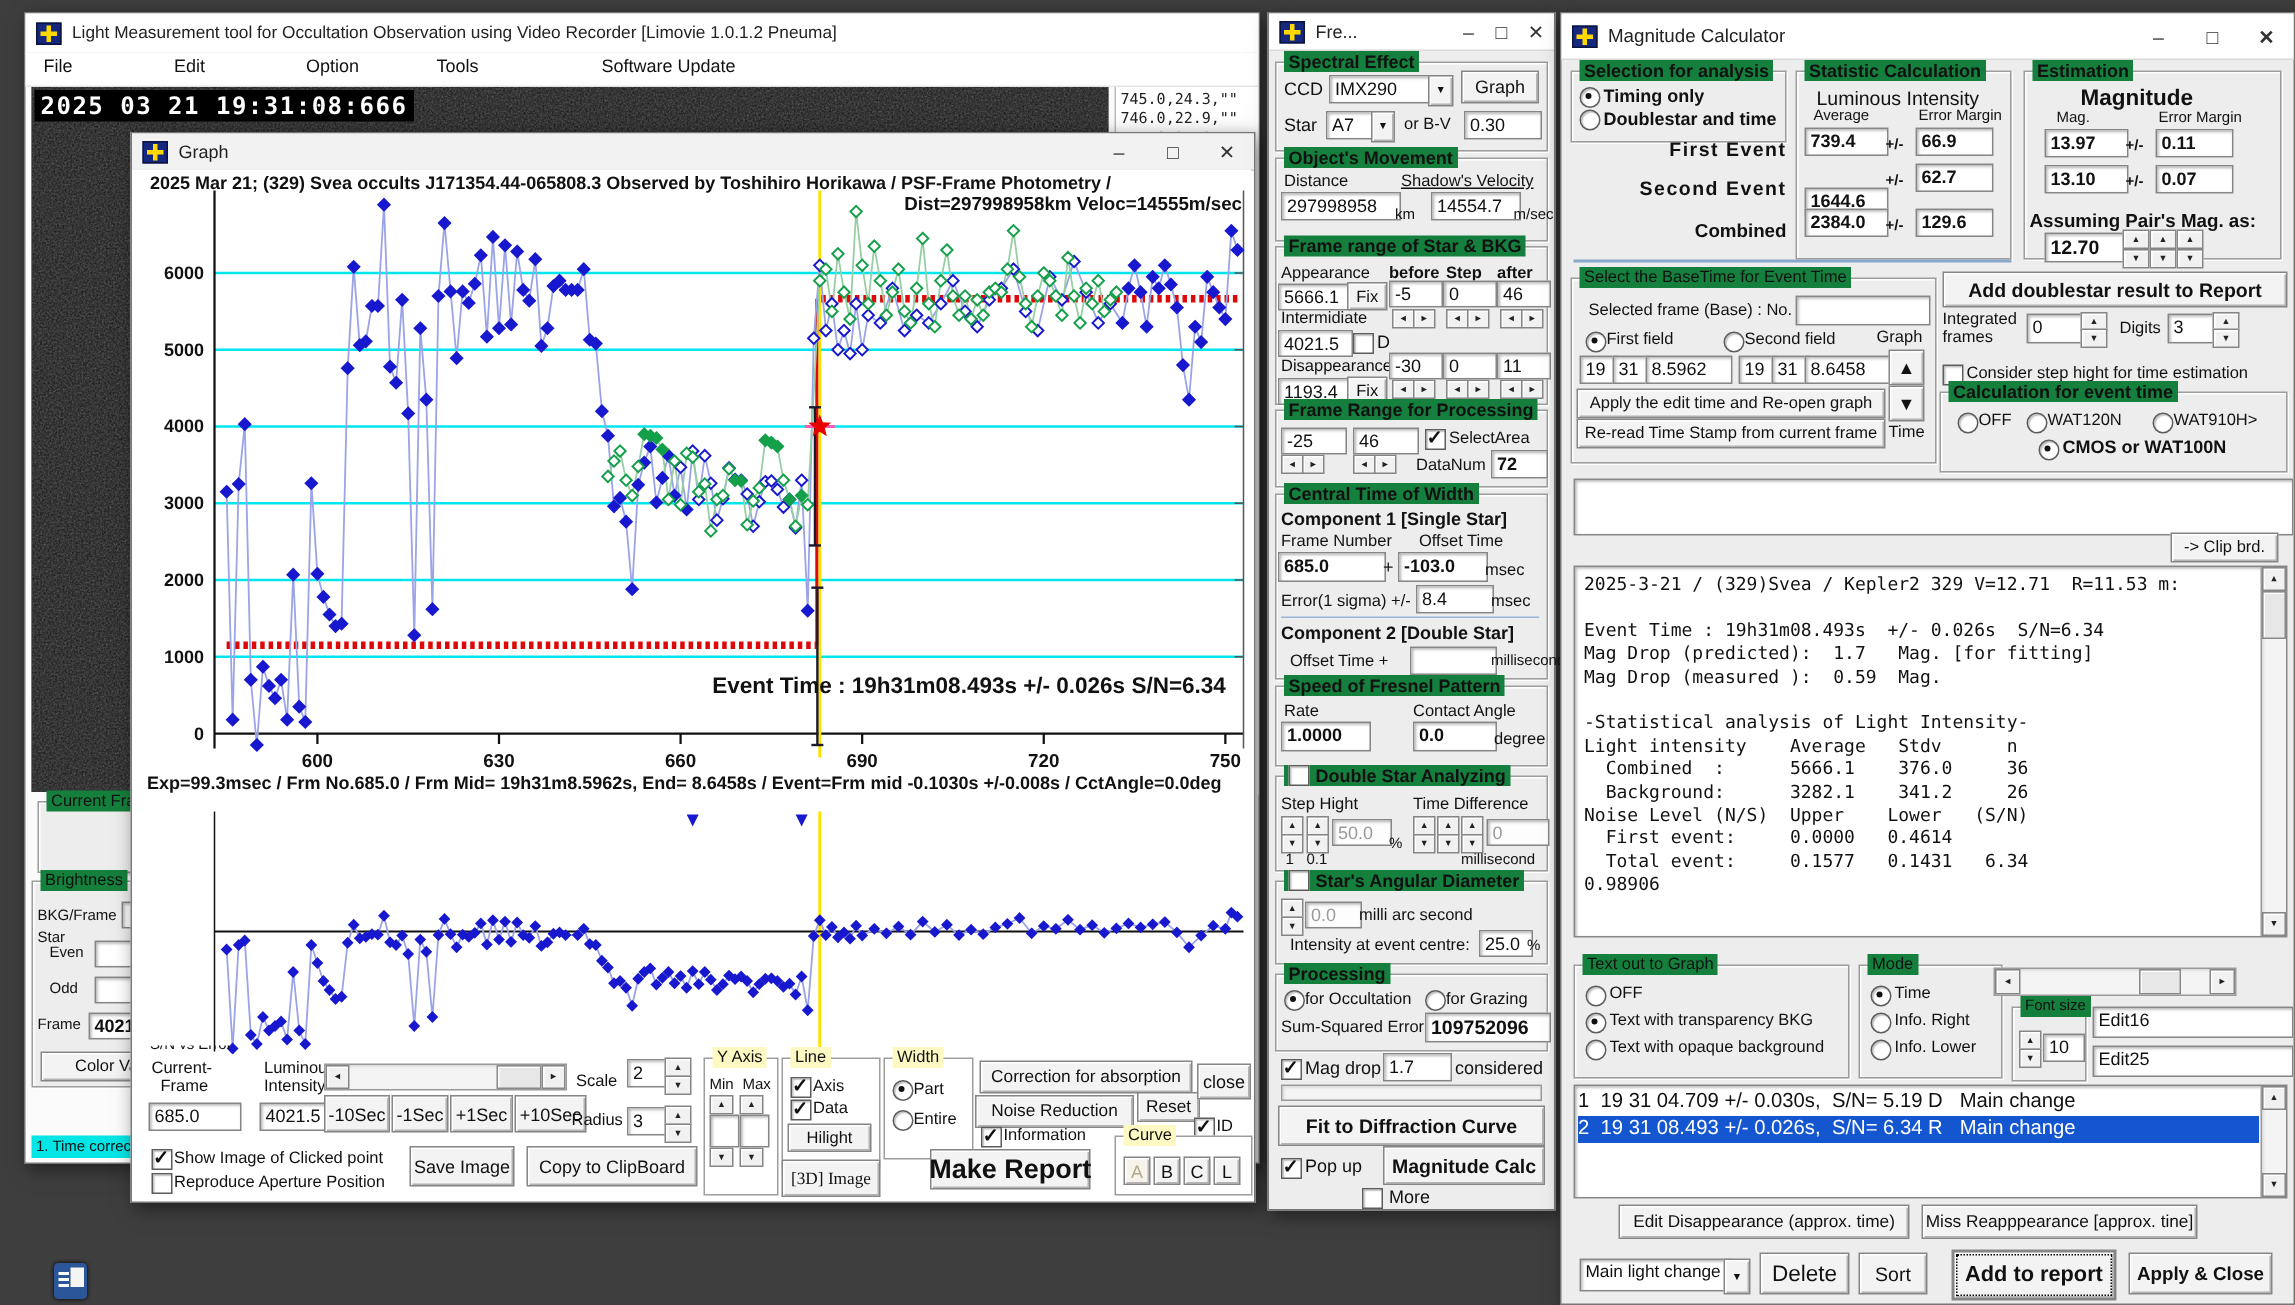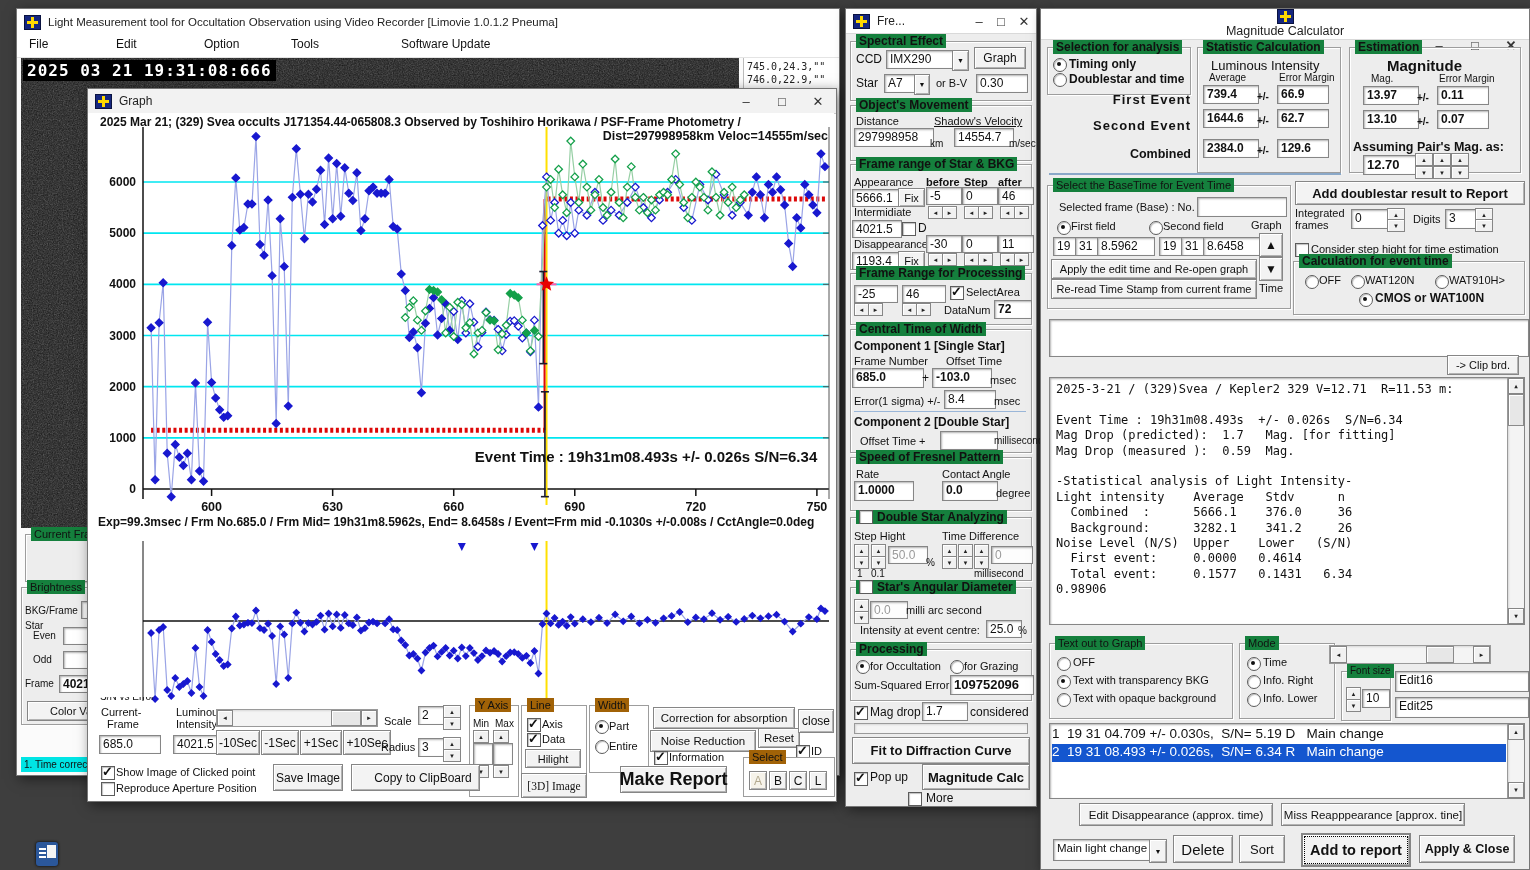--- a/index.html
+++ b/index.html
@@ -8,21 +8,21 @@
   .win{position:absolute;background:#ededed;border:1px solid #767676;box-shadow:3px 3px 12px rgba(0,0,0,.5);}
   .tbar{position:absolute;left:0;top:0;right:0;background:#ffffff;border-bottom:1px solid #d9d9d9;display:flex;align-items:center;font-size:12px;color:#222;}
   .tbtns{margin-left:auto;display:flex;height:100%;}
   .tbtn{width:36px;display:flex;align-items:center;justify-content:center;color:#333;font-size:13px;}
   .appico{width:15px;height:13px;margin:0 7px;background:#16277e;border:1px solid #0a1240;position:relative;flex:none;}
   .appico::before{content:"";position:absolute;left:2px;top:5px;right:2px;height:3px;background:#ffd900;}
   .appico::after{content:"";position:absolute;top:1px;bottom:1px;left:6px;width:3px;background:#ffd900;}
   .grp{position:absolute;border:1px solid #9d9d9d;box-shadow:inset 1px 1px 0 #fff,1px 1px 0 #fff;}
   .leg{position:absolute;top:-8px;left:5px;background:#15803d;padding:0 3px;font-weight:bold;font-size:12px;white-space:nowrap;line-height:14px;}
   .leg.n{font-weight:normal;font-size:11px;}
-  .leg.w{background:#a16207;}
+  .leg.w{background:#fef9c3;}
   .fld{position:absolute;background:#fff;border:1px solid #868686;box-shadow:inset 1px 1px 2px rgba(0,0,0,.3);font-size:12px;padding:1px 3px;white-space:nowrap;overflow:hidden;line-height:1.25;}
   .fld.b{font-weight:bold;}
   .fld.gy{color:#9a9a9a;background:#fdfdfd;}
   .btn{position:absolute;background:#f3f3f3;border:1px solid #868686;box-shadow:inset 1px 1px 0 #fff,inset -1px -1px 0 #b3b3b3;display:flex;align-items:center;justify-content:center;font-size:12px;white-space:nowrap;cursor:default;}
   .btn.b{font-weight:bold;}
   .lbl{position:absolute;font-size:12px;white-space:nowrap;line-height:1.15;}
   .lbl.b{font-weight:bold;}
   .lbl.s{font-size:10px;}
   .lbl.m{font-size:11px;}
   .cb{position:absolute;width:12px;height:12px;background:#fff;border:1px solid #5c5c5c;box-shadow:inset 1px 1px 1px rgba(0,0,0,.25);}
@@ -603,34 +603,34 @@
     <div class="btn" style="left:565px;top:618px;width:140px;height:20px;font-size:11.5px;">Correction for absorption</div>
     <div class="btn" style="left:562px;top:641px;width:104px;height:20px;font-size:11.5px;">Noise Reduction</div>
     <div class="btn" style="left:670px;top:639px;width:40px;height:18px;font-size:11.5px;">Reset</div>
     <span class="cb on" style="left:566px;top:662px;"></span>
     <span class="lbl m" style="left:581px;top:662px;">Information</span>
     <div class="btn" style="left:710px;top:620px;width:34px;height:22px;">close</div>
     <span class="cb on" style="left:708px;top:656px;"></span>
     <span class="lbl m" style="left:723px;top:656px;">ID</span>
 
     <div class="grp" style="left:655px;top:668px;width:90px;height:38px;background:#fff;">
-      <span class="leg n w">Select</span>
+      <span class="leg n w">Curve</span>
     </div>
     <div class="btn" style="left:661px;top:682px;width:16px;height:17px;color:#b3a98e;background:#f6f3ea;">A</div>
     <div class="btn" style="left:681px;top:682px;width:16px;height:17px;">B</div>
     <div class="btn" style="left:701px;top:682px;width:16px;height:17px;">C</div>
     <div class="btn" style="left:721px;top:682px;width:16px;height:17px;">L</div>
     <div class="btn b" style="left:532px;top:677px;width:105px;height:25px;font-size:18px;">Make Report</div>
 
     <span class="cb on" style="left:13px;top:677px;"></span>
     <span class="lbl m" style="left:28px;top:677px;">Show Image of Clicked point</span>
     <span class="cb" style="left:13px;top:693px;"></span>
     <span class="lbl m" style="left:28px;top:693px;">Reproduce Aperture Position</span>
     <div class="btn" style="left:185px;top:675px;width:68px;height:25px;">Save Image</div>
-    <div class="btn" style="left:263px;top:675px;width:112px;height:25px;padding-left:15px;">Copy to ClipBoard</div>
+    <div class="btn" style="left:263px;top:675px;width:112px;height:25px;">Copy to ClipBoard</div>
   </div>
 
   <div class="win" style="left:845px;top:8px;width:190px;height:797px;">
     <div class="tbar" style="height:24px;">
       <span class="appico"></span>
       <span>Fre...</span>
       <span class="tbtns">
         <span class="tbtn" style="width:22px;">–</span>
         <span class="tbtn" style="width:22px;">□</span>
         <span class="tbtn" style="width:24px;">✕</span>
@@ -793,21 +793,21 @@
     <div class="scrl" style="left:8px;top:714px;width:172px;height:9px;"></div>
     <div class="btn b" style="left:6px;top:728px;width:176px;height:25px;font-size:13px;">Fit to Diffraction Curve</div>
     <span class="cb on" style="left:8px;top:763px;"></span>
     <span class="lbl" style="left:24px;top:762px;">Pop up</span>
     <div class="btn b" style="left:76px;top:755px;width:106px;height:24px;font-size:13px;">Magnitude Calc</div>
     <span class="cb" style="left:62px;top:783px;"></span>
     <span class="lbl" style="left:80px;top:783px;">More</span>
   </div>
 
   <div class="win" style="left:1040px;top:8px;width:488px;height:860px;">
-    <div class="tbar" style="height:30px;flex-direction:column;">
+    <div class="tbar" style="height:30px;">
       <span class="appico"></span>
       <span style="font-size:12.5px;">Magnitude Calculator</span>
       <span class="tbtns">
         <span class="tbtn">–</span>
         <span class="tbtn">□</span>
         <span class="tbtn" style="font-weight:bold;">✕</span>
       </span>
     </div>
 
     <div class="grp" style="left:6px;top:38px;width:142px;height:46px;">
@@ -823,21 +823,21 @@
 
     <div class="grp" style="left:156px;top:38px;width:142px;height:124px;">
       <span class="leg">Statistic Calculation</span>
     </div>
     <span class="lbl" style="left:170px;top:50px;font-size:13px;">Luminous Intensity</span>
     <span class="lbl s" style="left:168px;top:63px;">Average</span>
     <span class="lbl s" style="left:238px;top:63px;">Error Margin</span>
     <div class="fld b" style="left:162px;top:76px;width:48px;height:15px;">739.4</div>
     <span class="lbl s" style="left:216px;top:82px;font-weight:bold;">+/-</span>
     <div class="fld b" style="left:236px;top:76px;width:44px;height:15px;">66.9</div>
-    <div class="fld b" style="left:162px;top:100px;width:48px;height:15px;">1644.6</div>
+    <div class="fld b" style="left:162px;top:116px;width:48px;height:15px;">1644.6</div>
     <span class="lbl s" style="left:216px;top:106px;font-weight:bold;">+/-</span>
     <div class="fld b" style="left:236px;top:100px;width:44px;height:15px;">62.7</div>
     <div class="fld b" style="left:162px;top:130px;width:48px;height:15px;">2384.0</div>
     <span class="lbl s" style="left:216px;top:136px;font-weight:bold;">+/-</span>
     <div class="fld b" style="left:236px;top:130px;width:44px;height:15px;">129.6</div>
 
     <div class="grp" style="left:308px;top:38px;width:170px;height:124px;">
       <span class="leg">Estimation</span>
     </div>
     <span class="lbl b" style="left:346px;top:48px;font-size:15px;">Magnitude</span>

